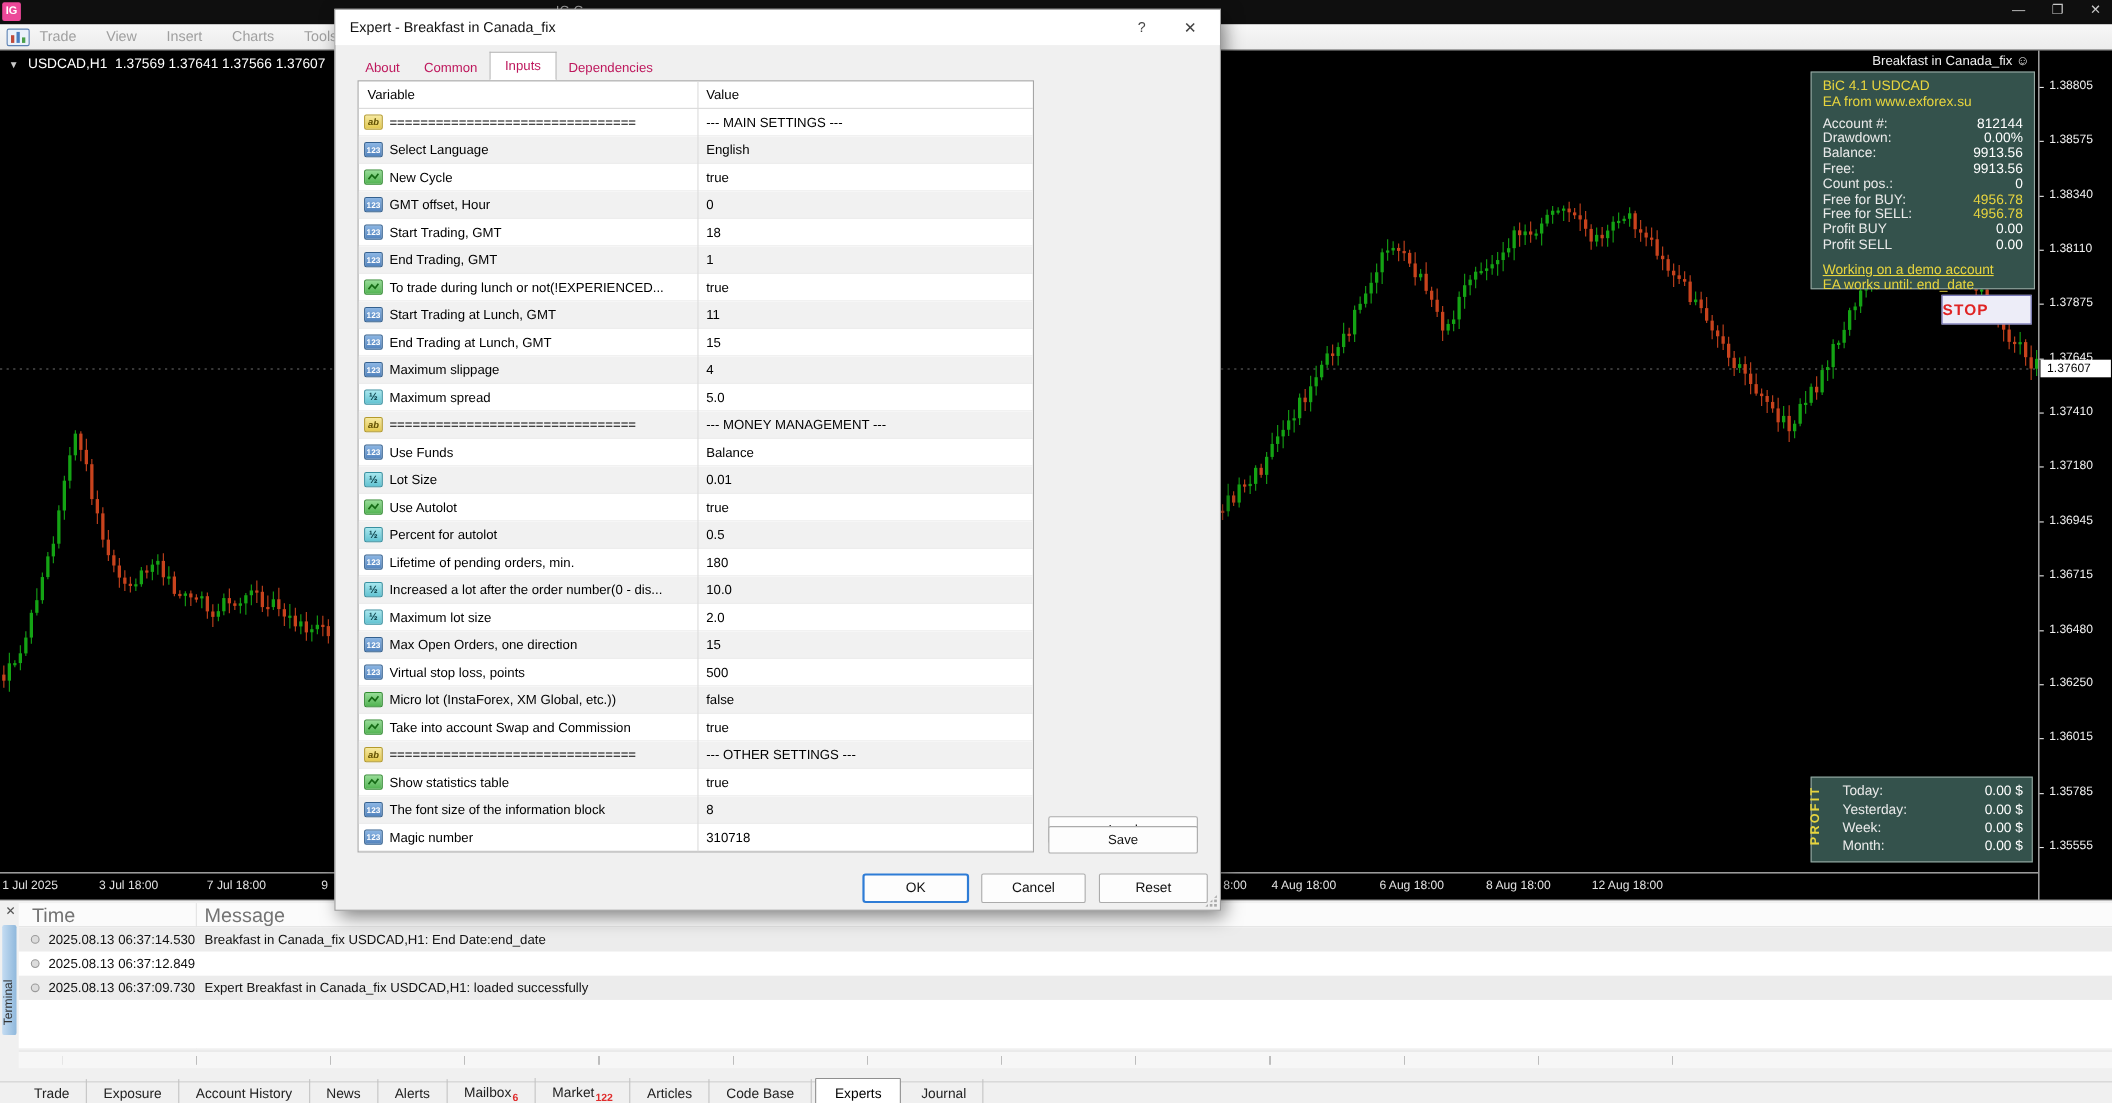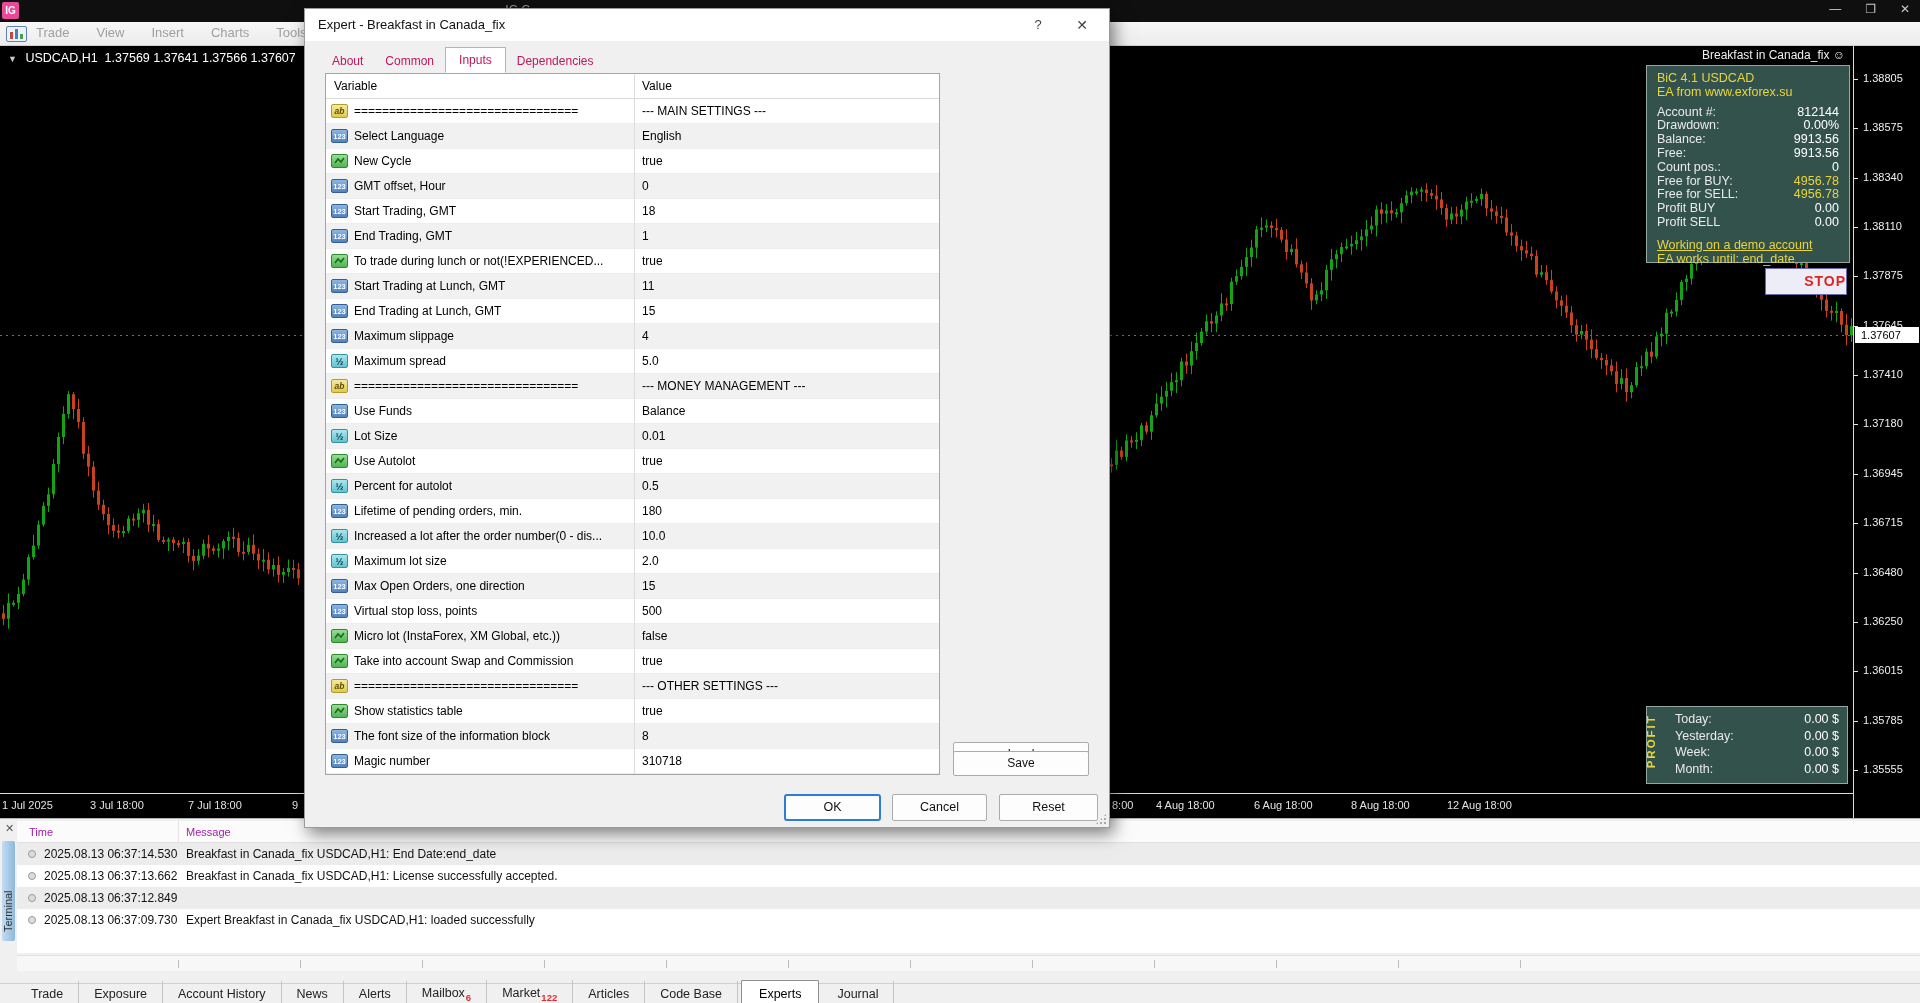--- a/index.html
+++ b/index.html
@@ -42,21 +42,21 @@
     font-size:12.5px; line-height:13.8px; padding:6px 10px; }
   #info-panel .ttl { color:#e8d53e; }
   #info-panel .irow { display:flex; justify-content:space-between; }
   #info-panel .irow .val { color:#fff; }
   #info-panel .irow .val.hl { color:#e8d53e; }
   #info-panel .footer { margin-top:9px; color:#e8d53e; }
   #info-panel .footer .f0 { text-decoration:underline; }
 
   #stop-button { position:absolute; left:1765px; top:222px; width:82px; height:27px;
     background:#ededf8; border:1px solid #6a6ab0; color:#e02424; font-size:14px; font-weight:bold;
-    letter-spacing:1px; text-align:right; line-height:25px; cursor:default; }
+    letter-spacing:1px; text-align:left; line-height:25px; cursor:default; }
 
   #profit-panel { position:absolute; left:1646px; top:660px; width:202px; height:78px;
     font-size:12.5px; line-height:16.5px; padding:4px 8px 4px 28px; }
   #profit-title { position:absolute; left:-23px; top:26px; transform:rotate(-90deg);
     color:#e8d53e; font-size:11.5px; font-weight:bold; letter-spacing:2px; }
   #profit-panel .irow { display:flex; justify-content:space-between; }
   #profit-panel .irow .val { color:#fff; }
 
   
   #xaxis { position:absolute; left:0; top:793px; width:1853px; height:25px; background:#000;
@@ -119,21 +119,21 @@
   
   #terminal { position:absolute; left:0; top:818px; width:1920px; height:185px; background:#f0f0f0;
     border-top:1px solid #b5b5b5; }
   #terminal-close { position:absolute; left:5px; top:3px; font-size:11px; color:#555; }
   #terminal-side { position:absolute; left:0; top:20px; width:17px; height:136px; }
   #terminal-side .accent { position:absolute; left:2px; top:2px; width:13px; height:100px;
     background:linear-gradient(90deg,#c4dcf2,#8fb8dc); border-radius:2px; }
   #terminal-side .lbl { position:absolute; left:2px; top:8px; height:128px; writing-mode:vertical-rl;
     transform:rotate(180deg); font-size:11px; color:#333; text-align:center; width:13px; }
   #terminal-header { position:absolute; left:17px; top:2px; right:0; height:22px; background:#fbfbfb;
-    border-bottom:1px solid #e0e0e0; font-size:11px; color:#a21caf; }
+    border-bottom:1px solid #e0e0e0; font-size:18px; color:#737373; }
   #terminal-header .h0 { position:absolute; left:12px; line-height:22px; }
   #terminal-header .h1 { position:absolute; left:169px; line-height:22px; }
   #terminal-coldiv { position:absolute; left:178px; top:2px; width:1px; height:132px; background:#e3e3e3; }
   #terminal-rows { position:absolute; left:17px; top:24px; right:0; height:110px; background:#fff; }
   .trow { position:relative; height:22px; font-size:12px; color:#111; white-space:nowrap; overflow:hidden; }
   .trow:nth-child(odd) { background:#ececec; }
   .log-bullet { position:absolute; left:11px; top:7px; width:8px; height:8px; border-radius:50%;
     border:1px solid #9a9a9a; background:#dcdcdc; }
   .ttime { position:absolute; left:27px; line-height:22px; }
   .tmsg { position:absolute; left:169px; line-height:22px; }
@@ -909,25 +909,20 @@
   </div>
   <div id="terminal-coldiv"></div>
   <div id="terminal-rows">
       <div class="trow">
         <span class="log-bullet"></span>
         <span class="ttime">2025.08.13 06:37:14.530</span>
         <span class="tmsg">Breakfast in Canada_fix USDCAD,H1: End Date:end_date</span>
       </div>
       <div class="trow">
         <span class="log-bullet"></span>
-        <span class="ttime">2025.08.13 06:37:13.662</span>
-        <span class="tmsg">Breakfast in Canada_fix USDCAD,H1: License successfully accepted.</span>
-      </div>
-      <div class="trow">
-        <span class="log-bullet"></span>
         <span class="ttime">2025.08.13 06:37:12.849</span>
       </div>
       <div class="trow">
         <span class="log-bullet"></span>
         <span class="ttime">2025.08.13 06:37:09.730</span>
         <span class="tmsg">Expert Breakfast in Canada_fix USDCAD,H1: loaded successfully</span>
       </div>
     </div>
   <div id="terminal-scroll">
       <div class="ticks"></div>

